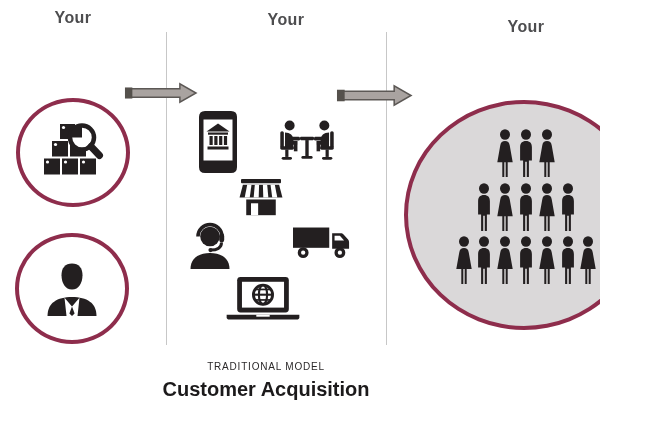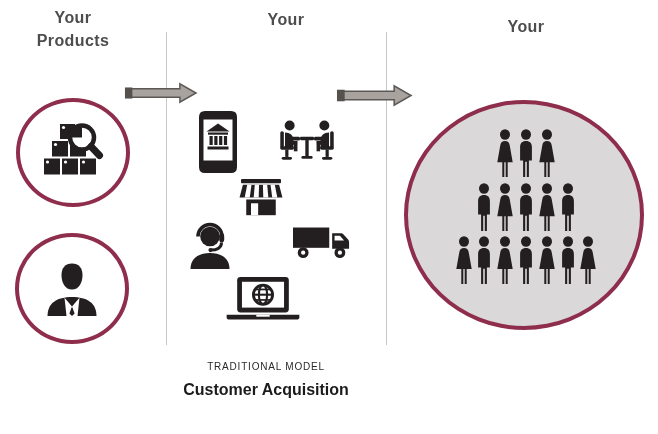--- a/index.html
+++ b/index.html
@@ -1,17 +1,17 @@
 <!DOCTYPE html>
 <html><head>
 <meta charset="utf-8">
 <style>
   html,body{margin:0;padding:0;background:#ffffff;}
   #stage{
-    position:relative;width:658px;height:434px;background:#ffffff;overflow:hidden;
+    position:relative;width:600px;height:434px;background:#ffffff;overflow:hidden;
     font-family:"Liberation Sans","DejaVu Sans",sans-serif;
   }
   .col-title{
     position:absolute;text-align:center;color:#4D4D4F;font-weight:bold;
     font-size:16px;line-height:23px;letter-spacing:.4px;
   }
   .vline{position:absolute;top:32px;height:313px;width:1px;background:#C7C7C7;}
   .flow-arrow{position:absolute;}
   .prod-circle{
     position:absolute;border:4px solid #8E2D4C;border-radius:50%;background:#fff;
@@ -22,21 +22,21 @@
     position:absolute;left:404px;top:100px;width:240px;height:230px;
     border:4px solid #8E2D4C;border-radius:50%;background:#DAD8D9;box-sizing:border-box;
   }
   .person{position:absolute;fill:#231F20;}
   .icon-ink{fill:#231F20;}
   #footer-block{
     position:absolute;left:151px;top:356px;width:230px;text-align:center;color:#2B292A;
   }
   #footer-model{font-size:10px;line-height:22px;letter-spacing:.8px;}
   #footer-focus{font-size:13.5px;line-height:22px;}
-  #footer-value{font-size:16px;line-height:23px;font-weight:bold;color:#1C1A1B;}
+  #footer-value{font-size:20px;line-height:23px;font-weight:bold;color:#1C1A1B;}
   .defs-hidden{position:absolute;width:0;height:0;overflow:hidden;}
 </style>
 </head>
 <body>
 
 <div id="stage">
 
   <svg class="defs-hidden" aria-hidden="true">
     <defs>
       <symbol id="male-figure" viewBox="0 0 24 48">
@@ -45,21 +45,20 @@
       </symbol>
       <symbol id="female-figure" viewBox="0 0 24 48">
         <circle cx="12" cy="5.3" r="5"></circle>
         <path d="M12,11.6 C9.3,11.6 7.8,13 7.3,15.6 L4.3,31.8 L9.3,31.8 L9.3,46 L11.3,46 L11.3,31.8 L12.7,31.8 L12.7,46 L14.7,46 L14.7,31.8 L19.7,31.8 L16.7,15.6 C16.2,13 14.7,11.6 12,11.6 Z"></path>
       </symbol>
     </defs>
   </svg>
 
   <div class="col-title" style="left:0px;top:6px;width:146px;">
     <div>Your</div>
-    <div>Products</div>
   </div>
   <div class="col-title" style="left:186px;top:8px;width:200px;">
     <div>Your</div>
   </div>
   <div class="col-title" style="left:426px;top:15px;width:200px;">
     <div>Your</div>
   </div>
 
   <div class="vline" style="left:166px;"></div>
   <div class="vline" style="left:386px;"></div>

